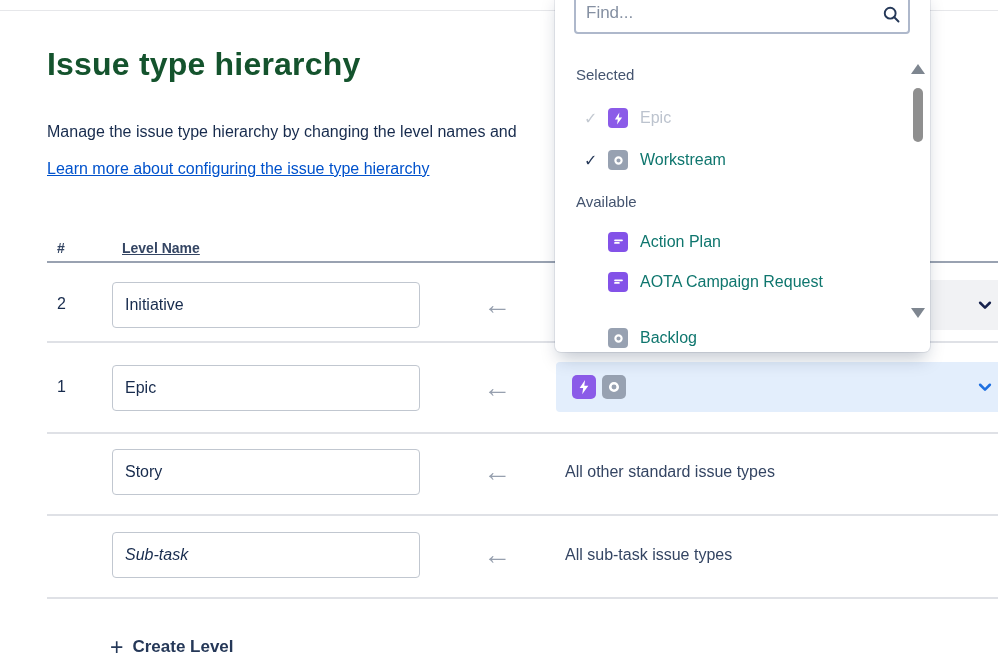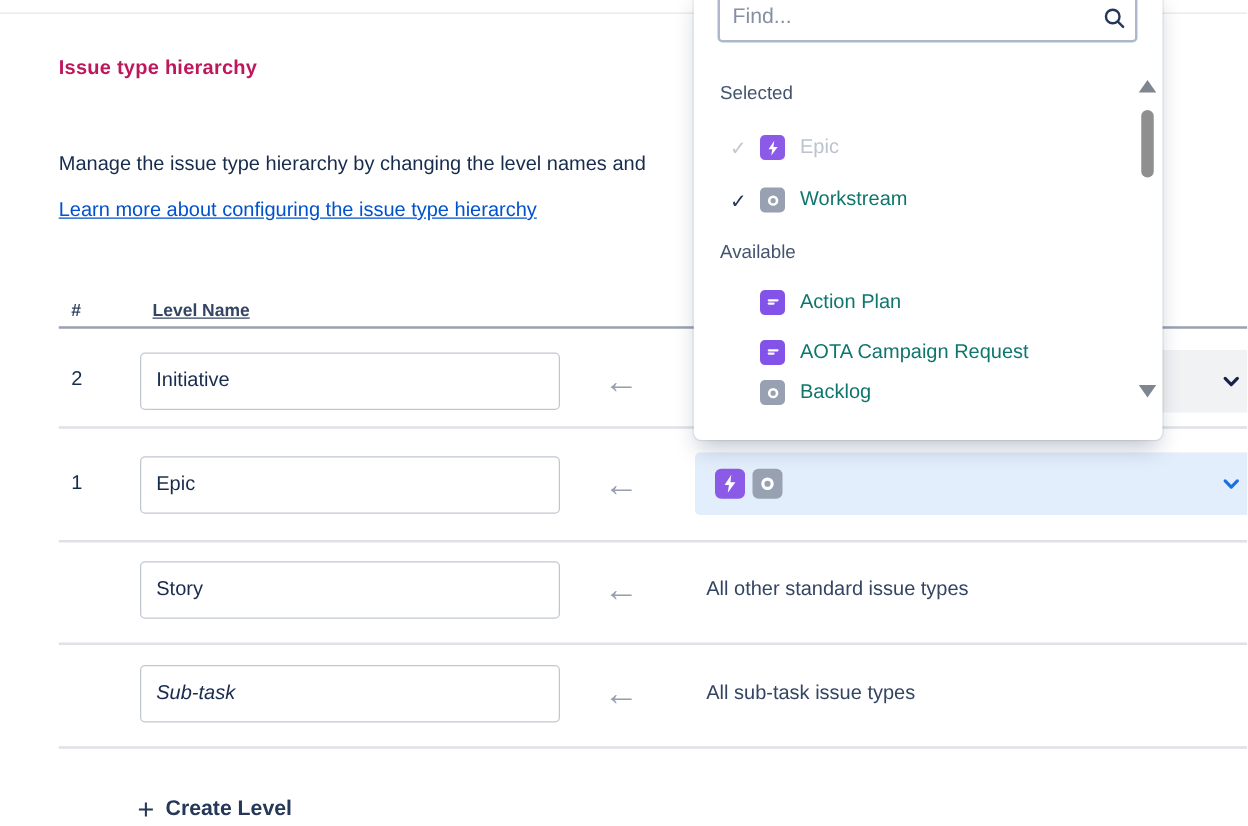--- a/index.html
+++ b/index.html
@@ -9,34 +9,34 @@
     background:#ffffff; overflow:hidden;
     font-family:"Liberation Sans","DejaVu Sans",sans-serif;
     color:#172B4D;
   }
   .abs { position:absolute; }
 
   
   .top-rule { left:0; top:10px; width:998px; height:1px; background:#e6e7ea; }
 
   
-  .page-title { left:47px; top:46px; font-size:16px; font-weight:700; color:#be185d; letter-spacing:.2px; }
+  .page-title { left:47px; top:46px; font-size:32px; font-weight:700; color:#14532d; letter-spacing:.2px; }
   .page-desc  { left:47px; top:123px; width:509px; font-size:16px; color:#172B4D; white-space:nowrap; overflow:hidden; }
   .learn-link { left:47px; top:160px; font-size:16px; color:#0052CC; text-decoration:underline; cursor:pointer; }
 
   
   .th { font-size:14px; font-weight:700; color:#344563; }
   .th-num  { left:57px;  top:240px; }
   .th-name { left:122px; top:240px;text-decoration:underline; }
   .header-rule { left:47px; top:261px; width:951px; height:2px; background:#99A2B1; }
   .row-rule { left:47px; width:951px; height:2px; background:#DFE1E6; }
 
   .row-num { font-size:16px; color:#172B4D; }
   .level-input {
-    position:absolute; width:336px; height:46px;
+    position:absolute; width:308px; height:46px;
     border:1px solid #C1C7D0; border-radius:4px; background:#fff;
     padding:0 12px; font-size:16px; color:#172B4D;
     font-family:"Liberation Sans","DejaVu Sans",sans-serif;
     outline:none;
   }
   .arrow-left { font-size:28px; line-height:28px; color:#97A0AF; }
 
   .issue-select {
     position:absolute; left:556px; width:460px; height:50px;
     border-radius:4px;
@@ -202,21 +202,21 @@
     <div class="dd-item" style="top:278px;">
       <span class="dd-ico" style="background:#8352E8;">
         <svg viewBox="0 0 24 24" width="15" height="15">
             <rect x="5" y="7" width="14" height="2.8" rx="1.4" fill="#ffffff"></rect>
             <rect x="5" y="11.2" width="9" height="2.8" rx="1.4" fill="#ffffff"></rect>
           </svg>
       </span>
       <span class="dd-label">AOTA Campaign Request</span>
     </div>
 
-    <div class="dd-item" style="top:310px;">
+    <div class="dd-item" style="top:334px;">
       <span class="dd-ico" style="background:#97A1B1;">
         <svg viewBox="0 0 24 24" width="15" height="15">
             <circle cx="12" cy="12" r="5" fill="none" stroke="#ffffff" stroke-width="3.4"></circle>
           </svg>
       </span>
       <span class="dd-label">Backlog</span>
     </div>
 
     <div class="dd-scroll">
       <div class="sb-up"></div>

